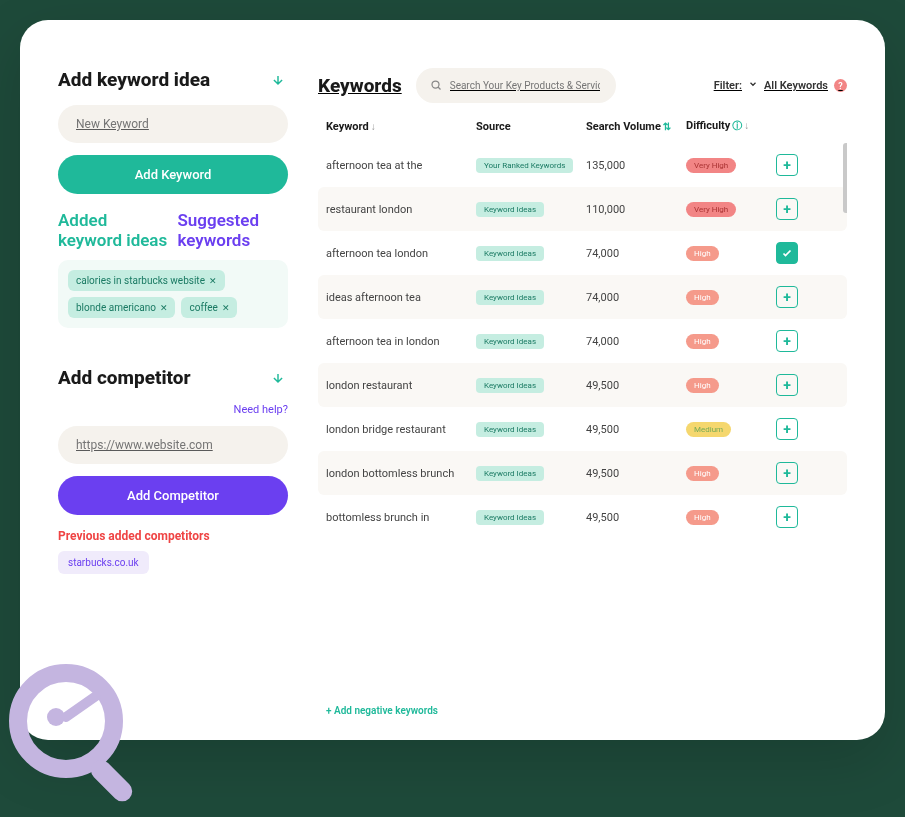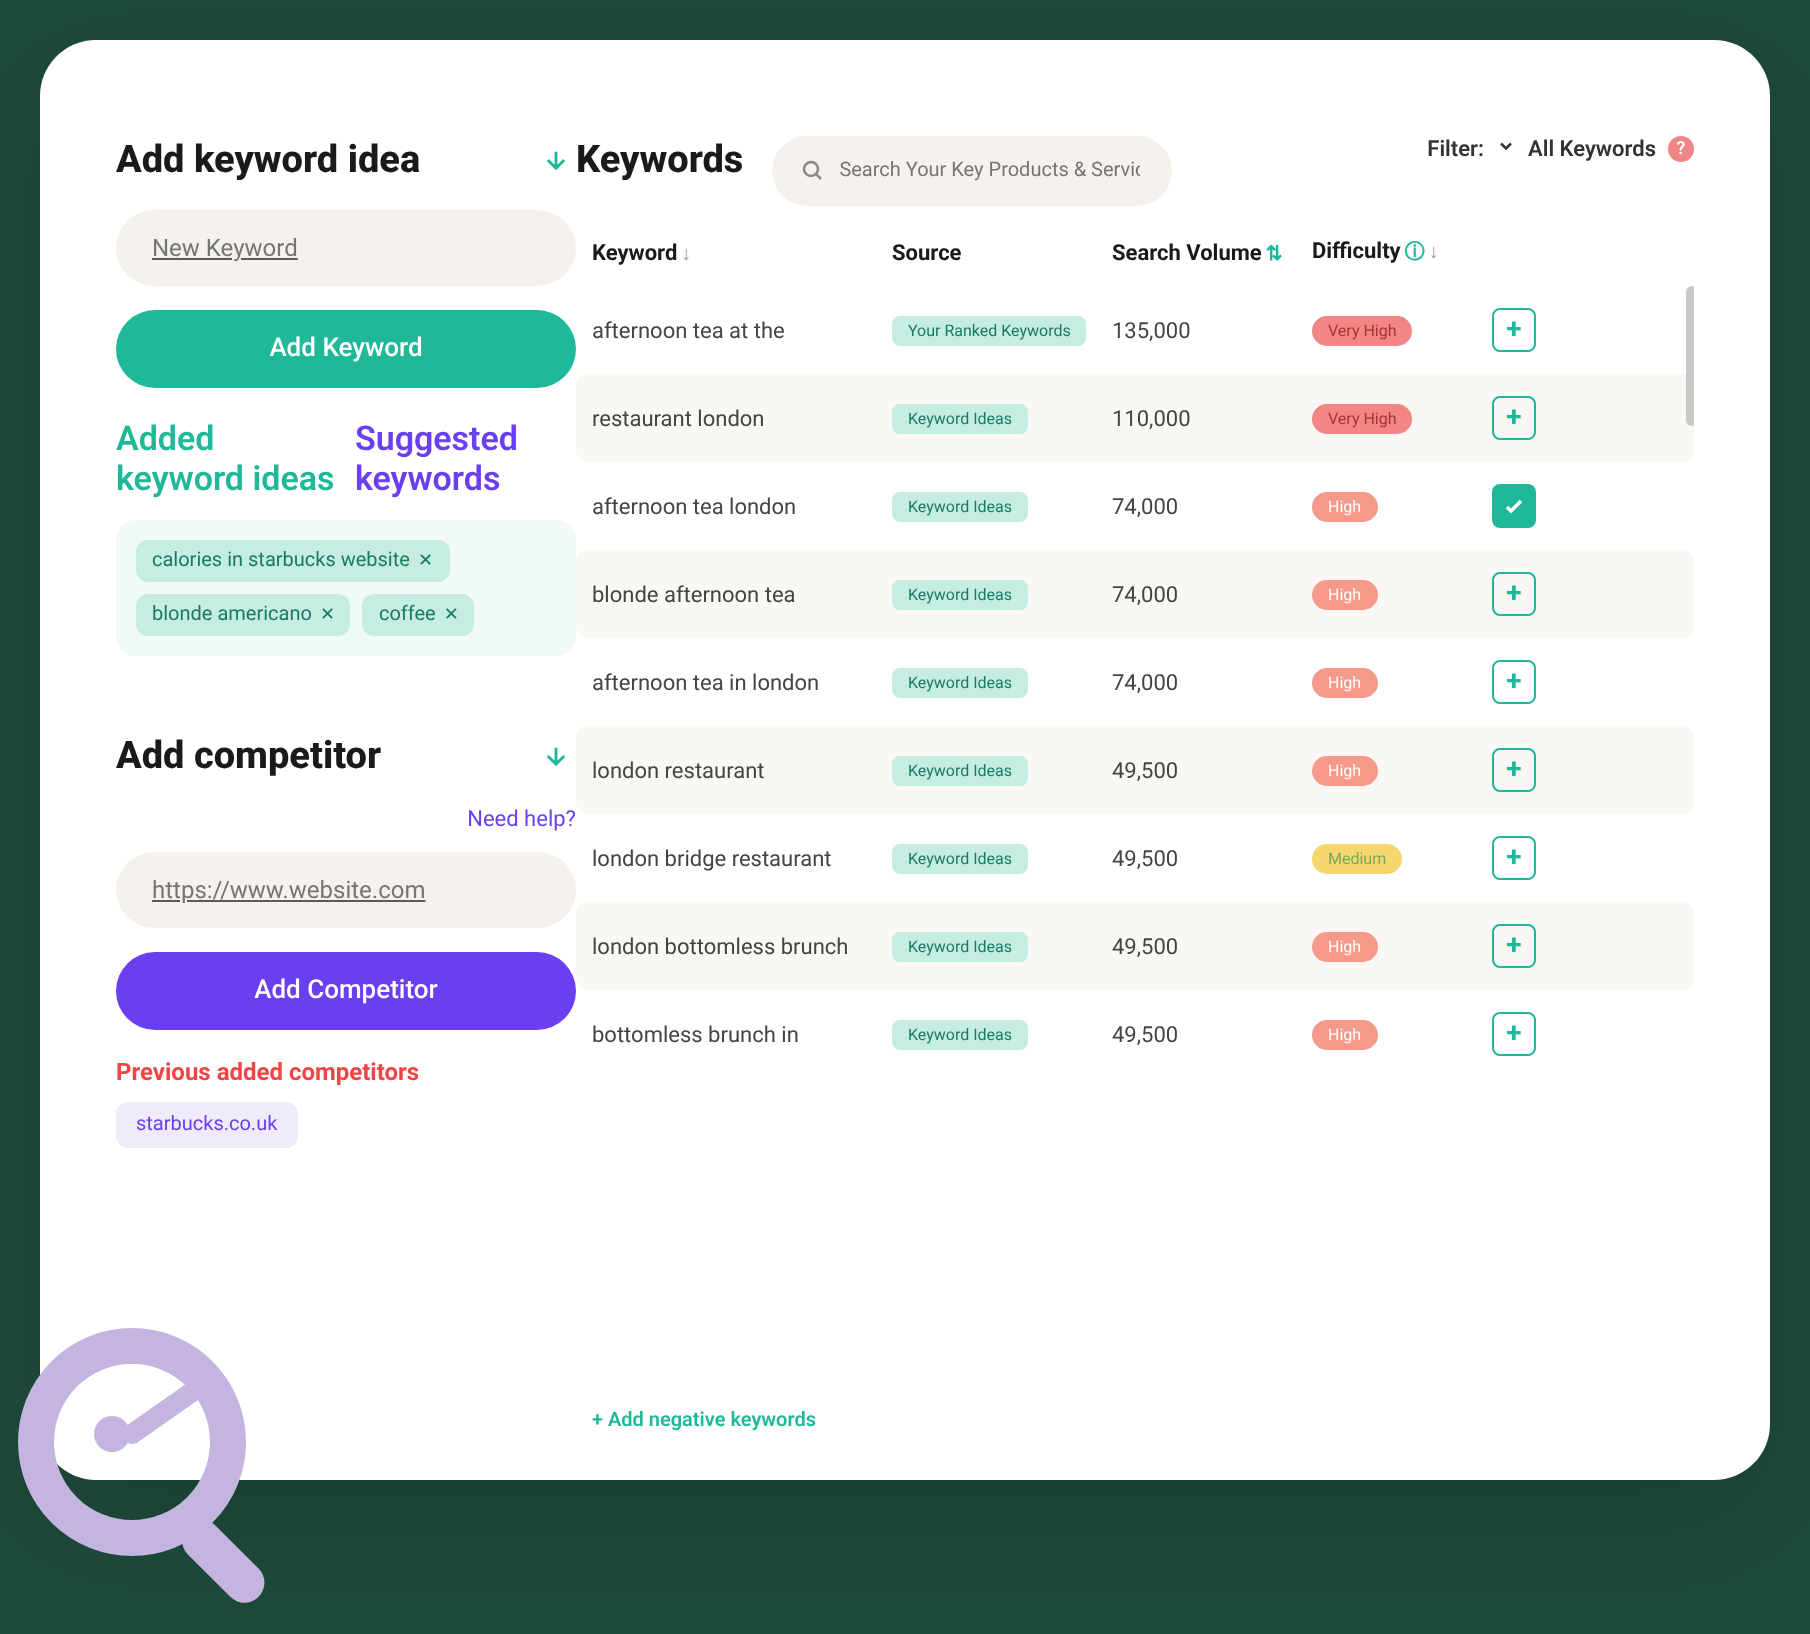--- a/index.html
+++ b/index.html
@@ -1,17 +1,17 @@
 <!DOCTYPE html>
 <html><head>
 <meta charset="utf-8">
 <style>
   * { box-sizing: border-box; margin: 0; padding: 0; font-family: -apple-system, BlinkMacSystemFont, "Segoe UI", Roboto, sans-serif; }
   body { background: #1e4a3a; width: 905px; height: 817px; position: relative; padding: 20px; }
-  .app-card { background: #fff; border-radius: 28px; width: 100%; height: 720px; padding: 48px 38px 24px 38px; display: flex; box-shadow: 0 20px 60px rgba(0,0,0,.15); position: relative; overflow: hidden; }
+  .app-card { background: #fff; border-radius: 28px; width: 100%; height: 720px; padding: 48px 38px 24px 38px; display: flex; gap: 30px; box-shadow: 0 20px 60px rgba(0,0,0,.15); position: relative; overflow: hidden; }
   .left-col { width: 230px; flex-shrink: 0; display: flex; flex-direction: column; }
   .right-col { flex: 1; display: flex; flex-direction: column; min-width: 0; }
 
   .section-head { display: flex; align-items: center; justify-content: space-between; margin-bottom: 14px; }
   .section-head h2 { font-size: 19px; font-weight: 800; color: #1a1a1a; }
   .arrow-toggle { width: 20px; height: 20px; color: #1fb99a; display: flex; align-items: center; justify-content: center; cursor: pointer; }
 
   .input-pill { background: #f5f2ed; border-radius: 22px; padding: 12px 18px; font-size: 12px; color: #5a5a5a; border: none; width: 100%; outline: none; text-decoration: underline; }
   .btn-teal { background: #1fb99a; color: #fff; border: none; border-radius: 22px; padding: 12px; font-size: 13px; font-weight: 500; width: 100%; margin-top: 12px; cursor: pointer; }
   .btn-purple { background: #6b3ff0; color: #fff; border: none; border-radius: 22px; padding: 12px; font-size: 13px; font-weight: 500; width: 100%; margin-top: 12px; cursor: pointer; }
@@ -23,21 +23,21 @@
   .chips-box { background: #f2faf7; border-radius: 10px; padding: 10px; margin-top: 10px; display: flex; flex-wrap: wrap; gap: 6px; }
   .chip { background: #c5ede1; color: #1a7a63; font-size: 10px; padding: 5px 8px; border-radius: 6px; display: inline-flex; align-items: center; gap: 4px; }
   .chip-x { font-size: 9px; cursor: pointer; }
 
   .comp-section { margin-top: 38px; }
   .need-help { color: #6b3ff0; font-size: 11px; text-align: right; margin-bottom: 10px; display:block; }
   .prev-added { font-size: 12px; font-weight: 700; color:#ef4444; margin-top: 14px; }
   .comp-chip { background: #f0ebfb; color: #6b3ff0; font-size: 10px; padding: 6px 10px; border-radius: 6px; display: inline-block; margin-top: 8px; }
 
   
-  .keywords-head { display:flex; align-items:flex-start; gap: 14px; }
+  .keywords-head { display:flex; align-items:center; gap: 14px; text-decoration: underline; }
   .keywords-head h2 { font-size: 19px; font-weight: 800; color: #1a1a1a; }
   .search-pill { background:#f5f2ed; border-radius: 22px; padding: 8px 14px; display:flex; align-items:center; gap:8px; flex: 0 1 200px; }
   .search-pill input { border:none; background:transparent; outline:none; font-size: 10px; color:#666; width: 150px; }
   .filter-area { margin-left:auto; display:flex; align-items:center; gap:6px; font-size: 11px; color:#333; font-weight: 600; }
   .help-dot { width:13px; height:13px; border-radius:50%; background:#f28585; color:#fff; font-size:9px; display:inline-flex; align-items:center; justify-content:center; }
 
   .table-head { display:flex; align-items:center; padding: 16px 8px 10px 8px; font-size: 11px; font-weight:700; color:#1a1a1a; }
   .col-kw { flex: 0 0 150px; }
   .col-src { flex: 0 0 110px; }
   .col-vol { flex: 0 0 100px; text-align:left; }
@@ -182,21 +182,21 @@
     <div class="col-diff"><span class="diff-badge diff-high">High</span></div>
     <div class="col-act">
             <span class="add-btn checked">
               <svg width="12" height="12" viewBox="0 0 24 24" fill="none" stroke="#fff" stroke-width="3.5">
                 <path d="m5 13 4 4L19 7"></path>
               </svg>
             </span>
           </div>
         </div>
         <div class="row">
-    <div class="col-kw">blonde afternoon tea</div>
+    <div class="col-kw">ideas afternoon tea</div>
     <div class="col-src"><span class="src-badge src-idea">Keyword Ideas</span></div>
     <div class="col-vol">74,000</div>
     <div class="col-diff"><span class="diff-badge diff-high">High</span></div>
     <div class="col-act">
             <span class="add-btn">+</span>
           </div>
         </div>
         <div class="row">
     <div class="col-kw">afternoon tea in london</div>
     <div class="col-src"><span class="src-badge src-idea">Keyword Ideas</span></div>

